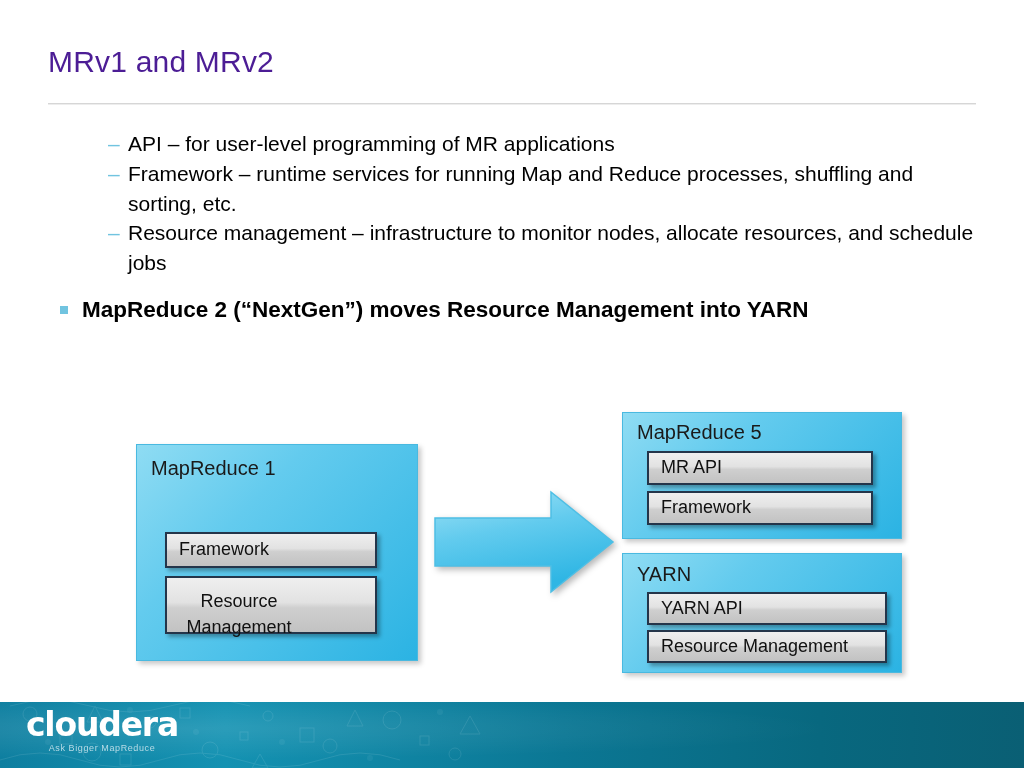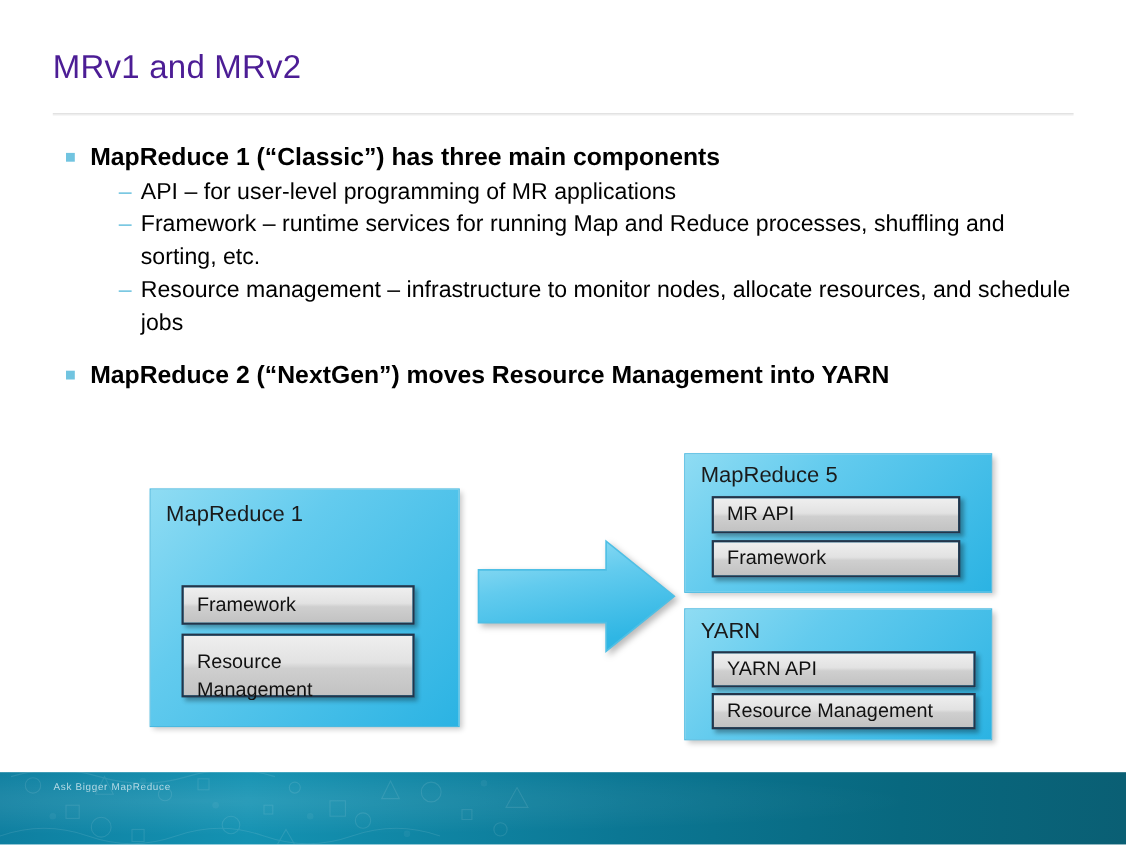--- a/index.html
+++ b/index.html
@@ -169,24 +169,20 @@
 </head>
 <body>
 
 <div class="slide">
 
   <div class="slide-title">MRv1 and MRv2</div>
   <div class="title-rule"></div>
 
   <div class="body-area">
 
-    <div class="bullet-l1">
-      <span class="marker"></span>
-      <span>MapReduce 1 (“Classic”) has three main components</span>
-    </div>
 
     <div class="bullet-l2">
       <span class="dash">–</span>
       <span>API – for user-level programming of MR applications</span>
     </div>
 
     <div class="bullet-l2">
       <span class="dash">–</span>
       <span>Framework – runtime services for running Map and Reduce processes, shuffling and sorting, etc.</span>
     </div>
@@ -200,21 +196,21 @@
 
     <div class="bullet-l1">
       <span class="marker"></span>
       <span>MapReduce 2 (“NextGen”) moves Resource Management into YARN</span>
     </div>
 
   </div>
 
   <div class="diagram">
 
-    <div class="group-box" style="left:136px; top:444px; width:282px; height:217px;">
+    <div class="group-box" style="left:136px; top:444px; width:282px; height:217px;text-align:center;">
       <div class="group-label" style="top:13px;">MapReduce 1</div>
       <div class="item-box" style="left:28px; top:87px; width:212px; height:36px;">
         <span>Framework</span>
       </div>
       <div class="item-box two-line" style="left:28px; top:131px; width:212px; height:58px; line-height:1.45;">
         <span style="display:block; max-width:120px;">Resource Management</span>
       </div>
     </div>
 
     <div class="arrow-wrap">
@@ -282,16 +278,17 @@
         <circle cx="196" cy="30" r="3"></circle>
           <circle cx="282" cy="40" r="3"></circle>
         <circle cx="370" cy="56" r="3"></circle>
           <circle cx="440" cy="10" r="3"></circle>
       </g>
     </svg>
 
   </div>
 
   <div class="footer-logo">
+    <div class="logo-word">cloudera</div>
     <div class="logo-tag">Ask Bigger MapReduce</div>
   </div>
 
 </div>
 
 </body></html>

